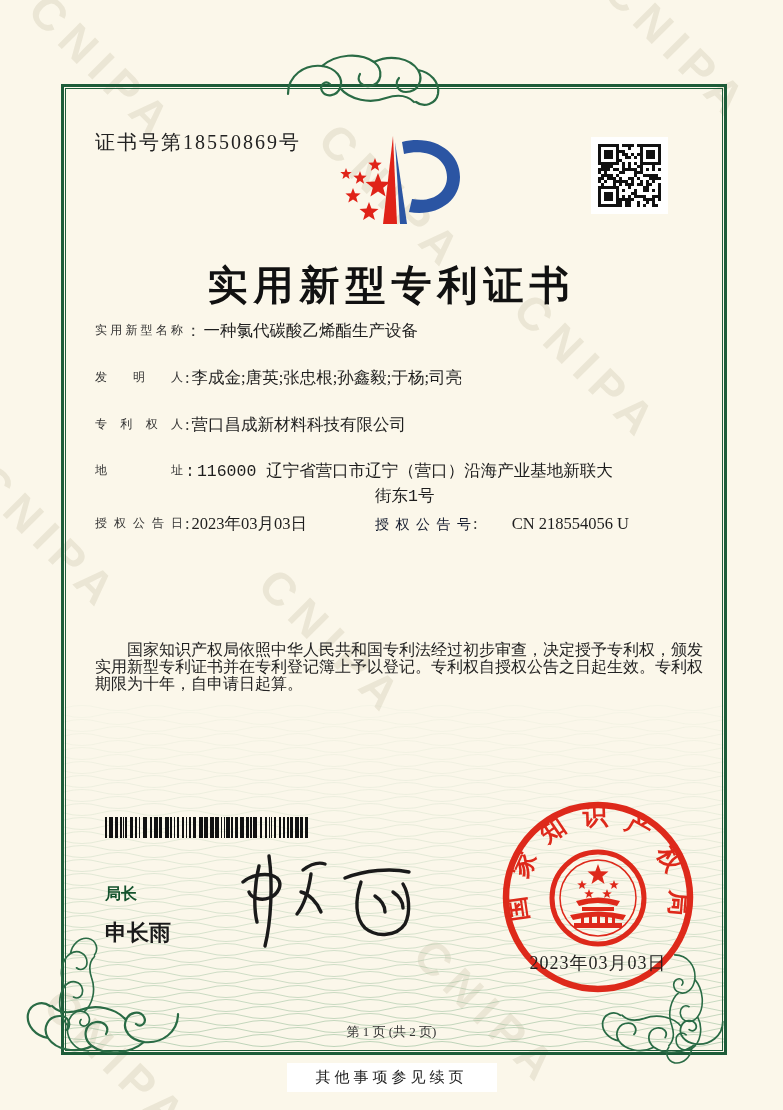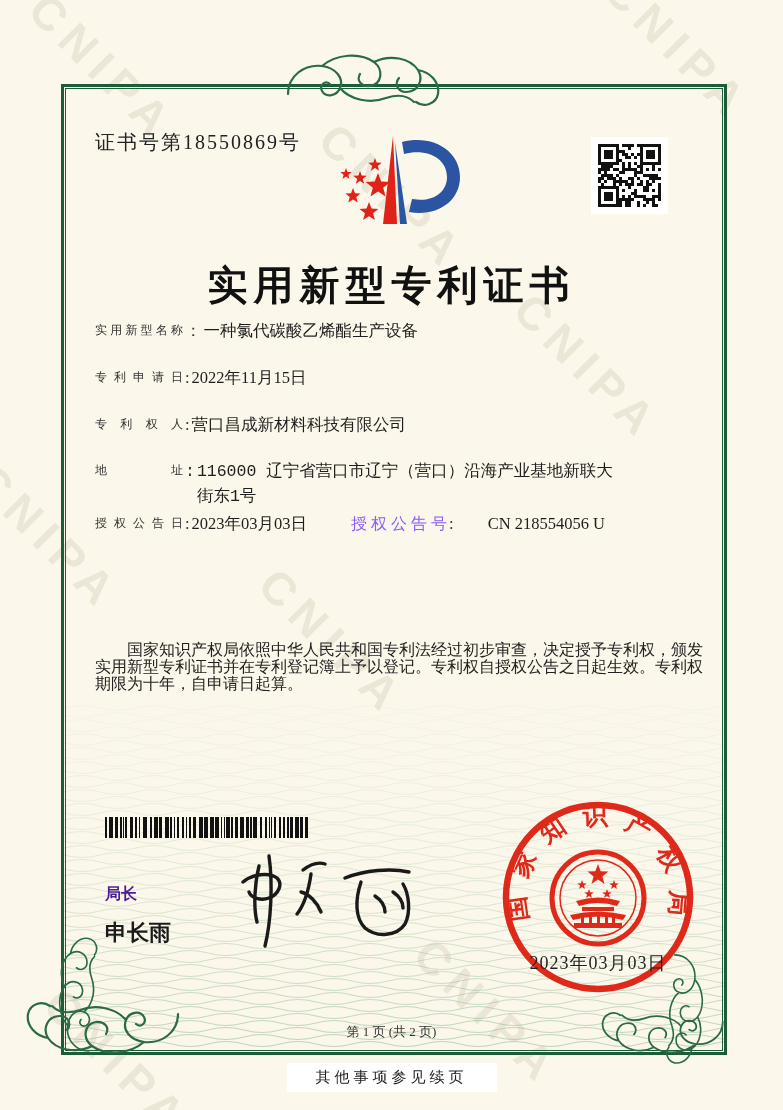--- a/index.html
+++ b/index.html
@@ -26,31 +26,31 @@
   #qr{position:absolute;left:591px;top:137px;z-index:4;background:#fff;}
   .title{position:absolute;left:0;top:258px;width:100%;text-align:center;
          font-size:40px;font-weight:bold;letter-spacing:6px;z-index:4;color:#111;}
   
   .fields{position:absolute;left:95px;top:318px;width:615px;z-index:4;}
   .field-row{min-height:25px;line-height:25px;margin-bottom:22px;font-size:16.5px;white-space:nowrap;}
   .field-row.two-line{margin-bottom:2px;font-family:Liberation Mono, monospace;}
   .f-label{display:inline-block;width:88px;text-align:justify;text-align-last:justify;
            font-size:12px;vertical-align:top;color:#333;}
   .f-sep{display:inline-block;margin:0 2px 0 2px;color:#333;}
-  .f-value{display:inline-block;vertical-align:top;white-space:pre-line;max-width:505px;color:#1e1e1e;}
+  .f-value{display:inline-block;vertical-align:top;white-space:pre-line;max-width:505px;color:#1e1e1e;text-align:center;}
   .f-label2{display:inline-block;width:96px;text-align:justify;text-align-last:justify;
-            font-size:16px;margin-left:44px;color:#8b5cf6;}
+            font-size:14px;margin-left:68px;color:#0f172a;}
   
   .paras{position:absolute;left:95px;top:641px;width:608px;z-index:4;}
   .paras p{font-size:16px;line-height:17px;text-indent:2em;margin-bottom:5px;
            text-align:justify;color:#222;}
   
   #barcode{position:absolute;left:105px;top:817px;z-index:4;}
   .signer-title{position:absolute;left:105px;top:884px;font-family:"Liberation Sans",sans-serif;
-                font-weight:bold;font-size:16px;z-index:4;color:#4c1d95;}
+                font-weight:bold;font-size:16px;z-index:4;color:#14532d;}
   .signer-name{position:absolute;left:105px;top:918px;font-family:"Liberation Sans",sans-serif;
                font-weight:bold;font-size:22px;z-index:4;color:#1a1a1a;}
   #signature{position:absolute;left:225px;top:848px;z-index:4;}
   #seal{position:absolute;left:498px;top:797px;z-index:5;opacity:.95;}
   .page-info{position:absolute;left:0;top:1023px;width:100%;text-align:center;
              font-size:13px;z-index:4;color:#333;}
   .note-box{position:absolute;left:50%;top:1063px;transform:translateX(-50%);
             background:#fff;padding:5px 29px;font-size:15px;letter-spacing:4px;
             z-index:4;white-space:nowrap;color:#222;}
 </style>
@@ -399,25 +399,25 @@
       <rect x="64" y="67" width="3" height="3" fill="#111"></rect>
     </svg>
 
   <div class="title">实用新型专利证书</div>
 
   <div class="fields" id="fields">
     <div class="field-row">
       <span class="f-label">实用新型名称</span><span class="f-sep">：</span><span class="f-value">一种氯代碳酸乙烯酯生产设备</span>
     </div>
 
-
-
     <div class="field-row">
-      <span class="f-label">专利申请日</span><span class="f-sep">:</span><span class="f-value">2022年11月15日</span>
+      <span class="f-label">发明人</span><span class="f-sep">:</span><span class="f-value">李成金;唐英;张忠根;孙鑫毅;于杨;司亮</span>
     </div>
+
+
 
     <div class="field-row">
       <span class="f-label">专利权人</span><span class="f-sep">:</span><span class="f-value">营口昌成新材料科技有限公司</span>
     </div>
 
     <div class="field-row two-line">
       <span class="f-label">地址</span><span class="f-sep">:</span><span class="f-value">116000 辽宁省营口市辽宁（营口）沿海产业基地新联大
 街东1号</span>
     </div>
 

